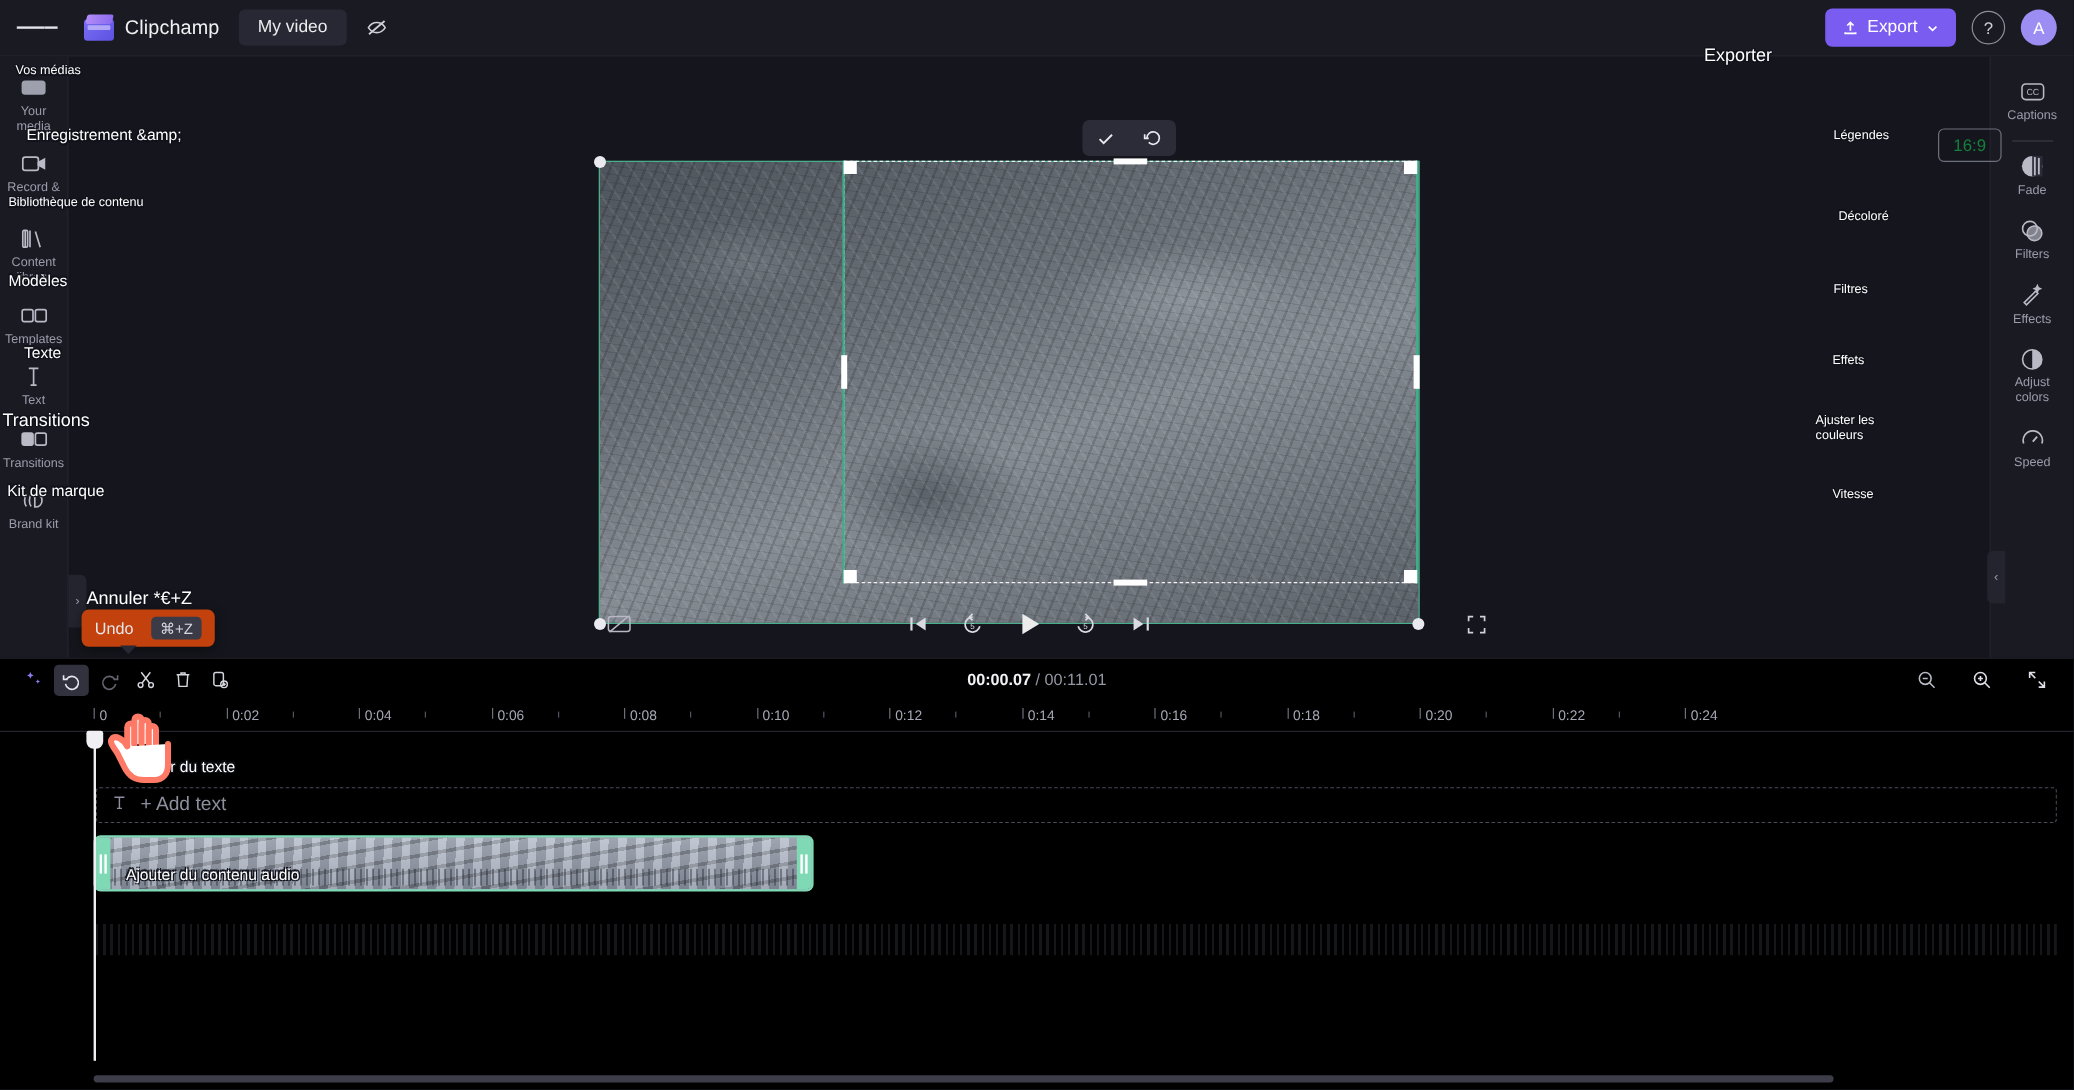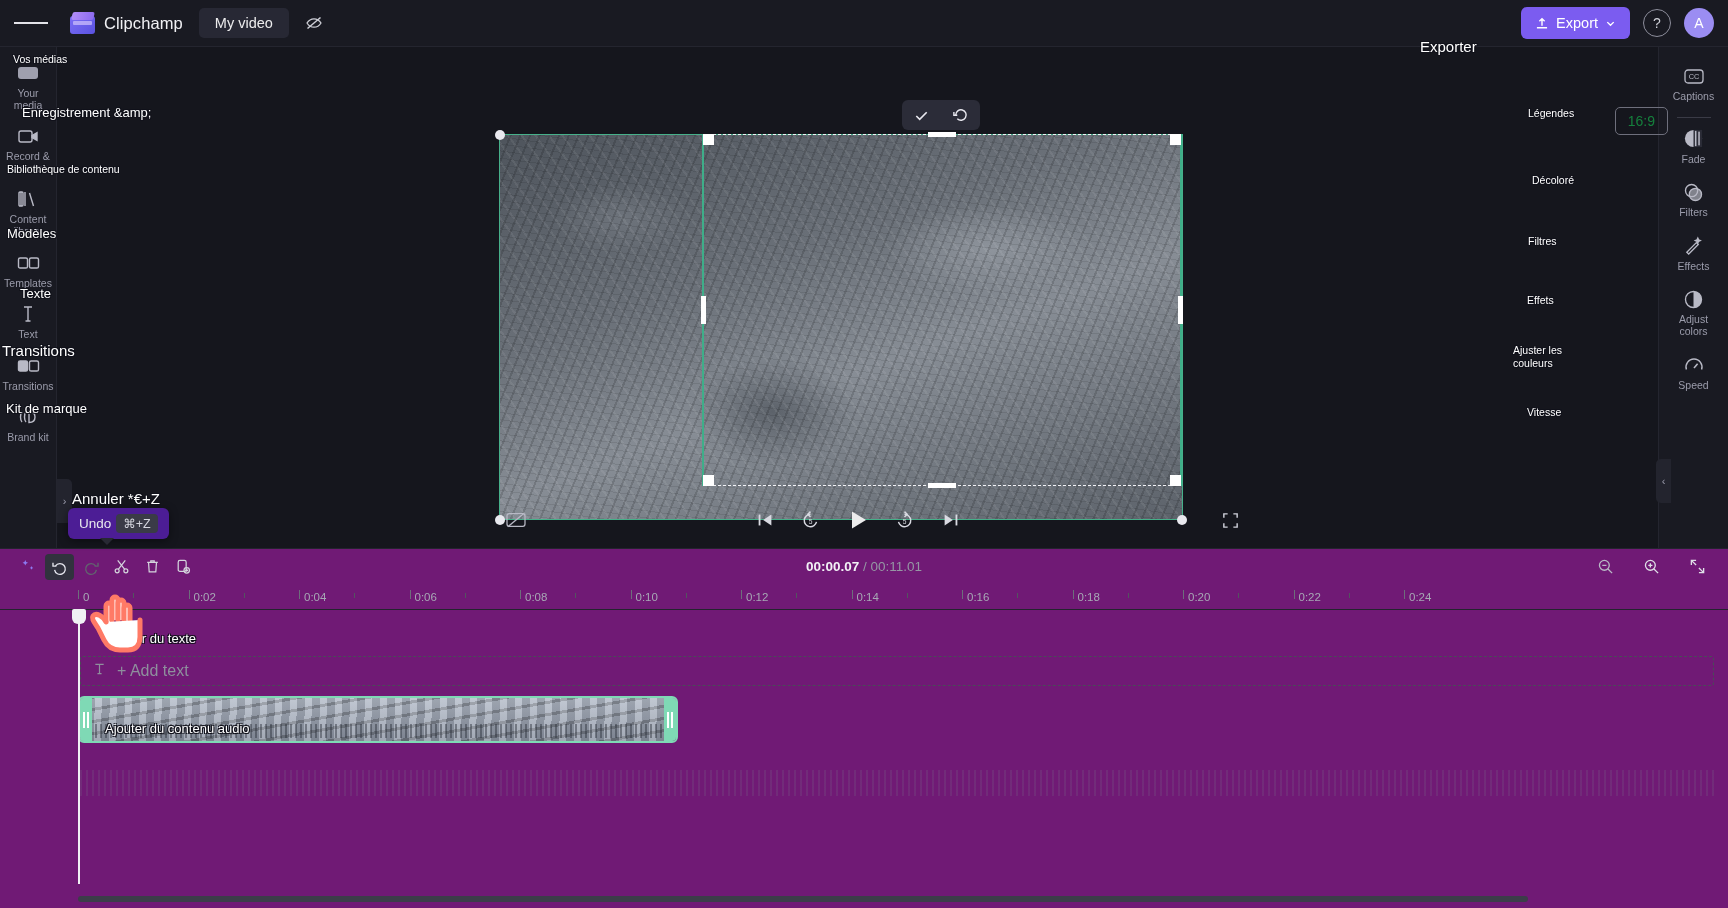--- a/index.html
+++ b/index.html
@@ -130,21 +130,21 @@
     position:absolute; right:60px; top:60px; border:1px solid #6e6f7c;
     border-radius:5px; padding:5px 12px; font-size:14px; color:#15803d; cursor:pointer; z-index:22;
   }
   .panel-collapse {
     position:absolute; right:57px; top:412px; width:15px;height:44px;
     background:#23242e; border-radius:5px 0 0 5px; display:flex;align-items:center;justify-content:center;
     color:#9a9bab;font-size:11px;cursor:pointer; z-index:21;
   }
 
   
-  .timeline { height:360px; min-height:360px; background:#701a75; border-top:1px solid #23242e; position:relative; display:flex; flex-direction:column;}
+  .timeline { height:360px; min-height:360px; background:#000000; border-top:1px solid #23242e; position:relative; display:flex; flex-direction:column;}
   .tl-toolbar { height:35px; display:flex; align-items:center; padding:0 14px; position:relative; }
   .tl-btn { width:29px;height:26px; border-radius:4px; display:flex;align-items:center;justify-content:center; cursor:pointer; color:#d4d5dd; margin-right:2px;}
   .tl-btn.active { background:#31323e; }
   .tl-btn.dim { color:#5f606c; }
   .tl-time { position:absolute; left:0; right:0; text-align:center; font-size:13.5px; pointer-events:none;}
   .tl-time b { font-weight:700; color:#f2f2f6; }
   .tl-time span { color:#9596a4; }
   .tl-tools-right { margin-left:auto; display:flex; align-items:center; gap:15px; }
 
   .ruler { height:26px; position:relative; border-bottom:1px solid #23242e; }
@@ -190,22 +190,22 @@
     opacity:.45; pointer-events:none;
   }
 
   .playhead { position:absolute; left:78px; top:0; bottom:24px; width:2px; background:#f0f0f4; z-index:18; }
   .playhead-knob { position:absolute; left:-6px; top:-1px; width:14px; height:15px; background:#f0f0f4; border-radius:2px 2px 6px 6px; }
 
   .hscroll { position:absolute; left:78px; right:200px; bottom:6px; height:6px; background:#3c3d49; border-radius:3px; }
 
   
   .tooltip {
-    position:absolute; background:#4c1d95; border-radius:6px; padding:6px 11px;
-    display:flex; align-items:center; gap:5px; font-size:13.5px; color:#e7e7ee; z-index:60;
+    position:absolute; background:#c2410c; border-radius:6px; padding:6px 11px;
+    display:flex; align-items:center; gap:15px; font-size:13.5px; color:#e7e7ee; z-index:60;
     box-shadow:0 2px 10px rgba(0,0,0,.45);
   }
   .tooltip .kbd { background:#3a3b47; border-radius:4px; padding:2px 7px; font-size:12.5px; color:#d6d7e0;}
   .tooltip .arrow { position:absolute; left:32px; bottom:-6px; width:0;height:0;
     border-left:7px solid transparent; border-right:7px solid transparent; border-top:7px solid #282934; }
 
   .fr-overlay {
     position:absolute; color:#ffffff; font-size:13px; z-index:70;
     text-shadow: -1px -1px 0 #10111a, 1px -1px 0 #10111a, -1px 1px 0 #10111a, 1px 1px 0 #10111a;
     white-space:nowrap; pointer-events:none; font-family:"Liberation Sans", sans-serif;

